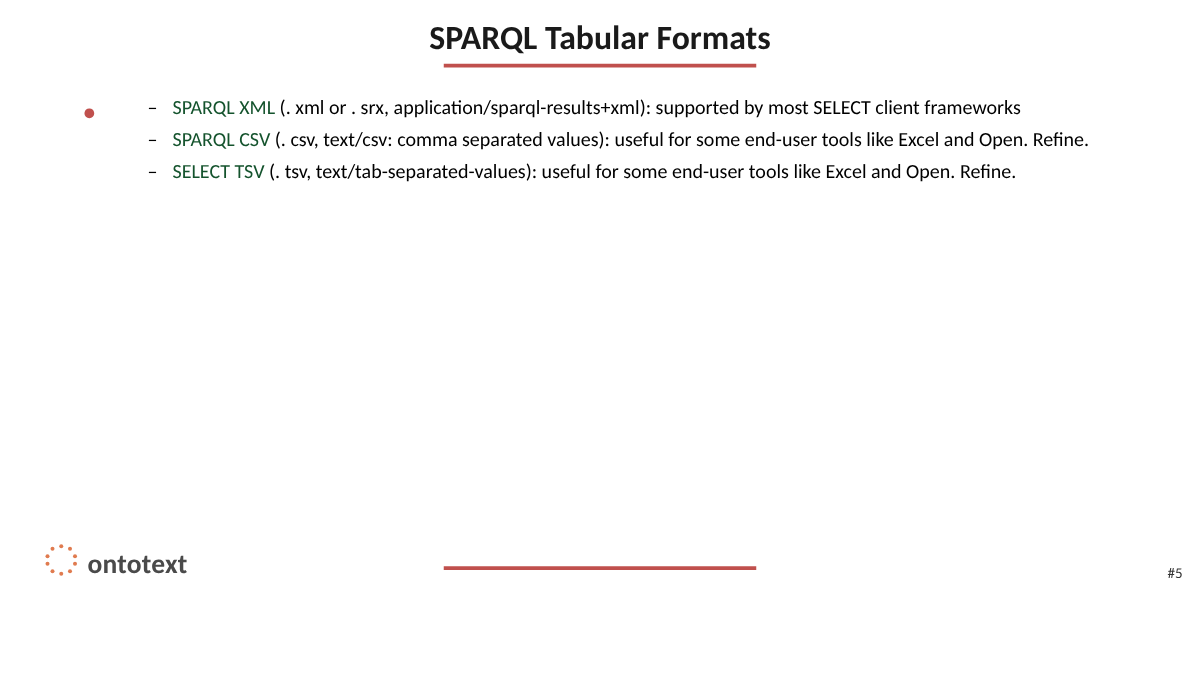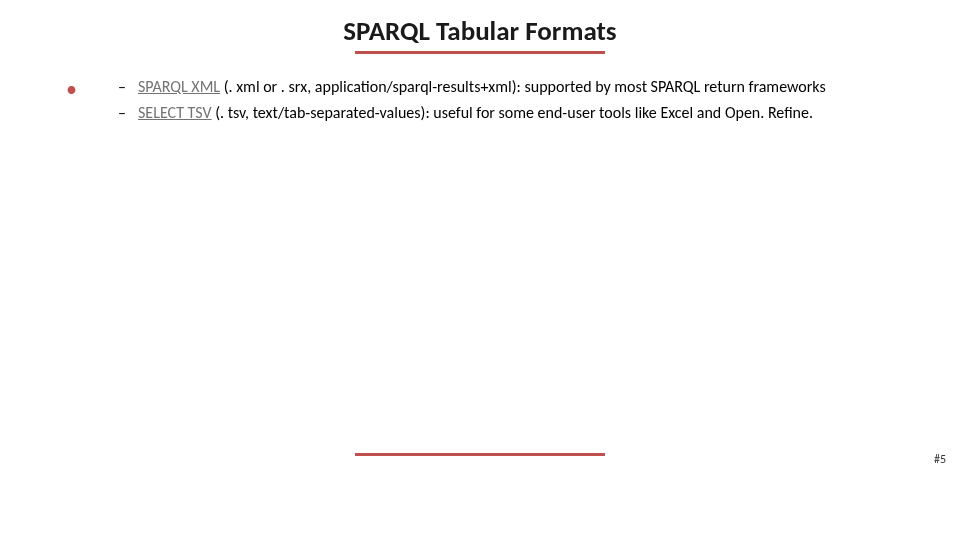--- a/index.html
+++ b/index.html
@@ -7,46 +7,68 @@
   .slide { position: relative; width: 960px; height: 484px; padding: 14px 50px 30px 50px; }
   .title-wrap { text-align: center; margin-bottom: 4px; }
   .title { display: inline-block; font-size: 27px; font-weight: 700; color: #1a1a1a; }
   .title-rule { width: 250px; height: 3px; background: #c0504d; margin: 4px auto 22px auto; }
   ul.top { list-style: none; padding-left: 12px; }
   ul.top > li { position: relative; padding-left: 30px; margin-bottom: 22px; font-size: 22px; line-height: 1.25; }
   ul.top > li::before { content: "•"; position: absolute; left: 4px; top: 0; color: #c0504d; font-size: 22px; }
   ul.sub { list-style: none; padding-left: 26px; margin-top: 6px; }
   ul.sub > li { position: relative; padding-left: 20px; font-size: 16px; line-height: 1.35; margin-bottom: 4px; }
   ul.sub > li::before { content: "–"; position: absolute; left: 0; top: 0; color: #000; }
-  .lnk { color: #737373; text-decoration: underline; }
+  .lnk { color: #14532d; }
   .footer { position: absolute; left: 0; right: 0; bottom: 16px; height: 40px; }
   .logo { position: absolute; left: 34px; bottom: 0; display: flex; align-items: center; }
   .logo-text { font-size: 22px; font-weight: 600; color: #4a4a4a; margin-left: 6px; letter-spacing: 0.2px; }
   .footer-rule { position: absolute; left: 50%; transform: translateX(-50%); bottom: 12px; width: 250px; height: 3px; background: #c0504d; }
   .pagenum { position: absolute; right: 14px; bottom: 2px; font-size: 12px; color: #333; }
 </style>
 </head>
 <body>
 
 <div class="slide">
   <div class="title-wrap">
     <div class="title">SPARQL Tabular Formats</div>
   </div>
   <div class="title-rule"></div>
 
   <ul class="top">
     <li>
       <ul class="sub">
         <li>
-          <span class="lnk">SPARQL XML</span><span> (. xml or . srx, application/sparql-results+xml): supported by most SPARQL return frameworks</span>
+          <span class="lnk">SPARQL XML</span><span> (. xml or . srx, application/sparql-results+xml): supported by most SELECT client frameworks</span>
+        </li>
+        <li>
+          <span class="lnk">SPARQL CSV</span><span> (. csv, text/csv: comma separated values): useful for some end-user tools like Excel and Open. Refine.</span>
         </li>
         <li>
           <span class="lnk">SELECT TSV</span><span> (. tsv, text/tab-separated-values): useful for some end-user tools like Excel and Open. Refine.</span>
         </li>
       </ul>
     </li>
   </ul>
 
   <div class="footer">
+    <div class="logo">
+      <span>
+        <svg width="30" height="30" viewBox="0 0 30 30">
+          <g fill="none" stroke="#e07b4f" stroke-width="0">
+            <circle cx="15" cy="4" r="1.6" fill="#e07b4f"></circle>
+            <circle cx="22" cy="6" r="1.6" fill="#e07b4f"></circle>
+            <circle cx="26" cy="12" r="1.6" fill="#e07b4f"></circle>
+            <circle cx="26" cy="18" r="1.6" fill="#e07b4f"></circle>
+            <circle cx="22" cy="24" r="1.6" fill="#e07b4f"></circle>
+            <circle cx="15" cy="26" r="1.6" fill="#e07b4f"></circle>
+            <circle cx="8" cy="24" r="1.6" fill="#e07b4f"></circle>
+            <circle cx="4" cy="18" r="1.6" fill="#e07b4f"></circle>
+            <circle cx="4" cy="12" r="1.6" fill="#e07b4f"></circle>
+            <circle cx="8" cy="6" r="1.6" fill="#e07b4f"></circle>
+          </g>
+        </svg>
+      </span>
+      <span class="logo-text">ontotext</span>
+    </div>
     <div class="footer-rule"></div>
     <div class="pagenum">#5</div>
   </div>
 </div>
 
 </body></html>

